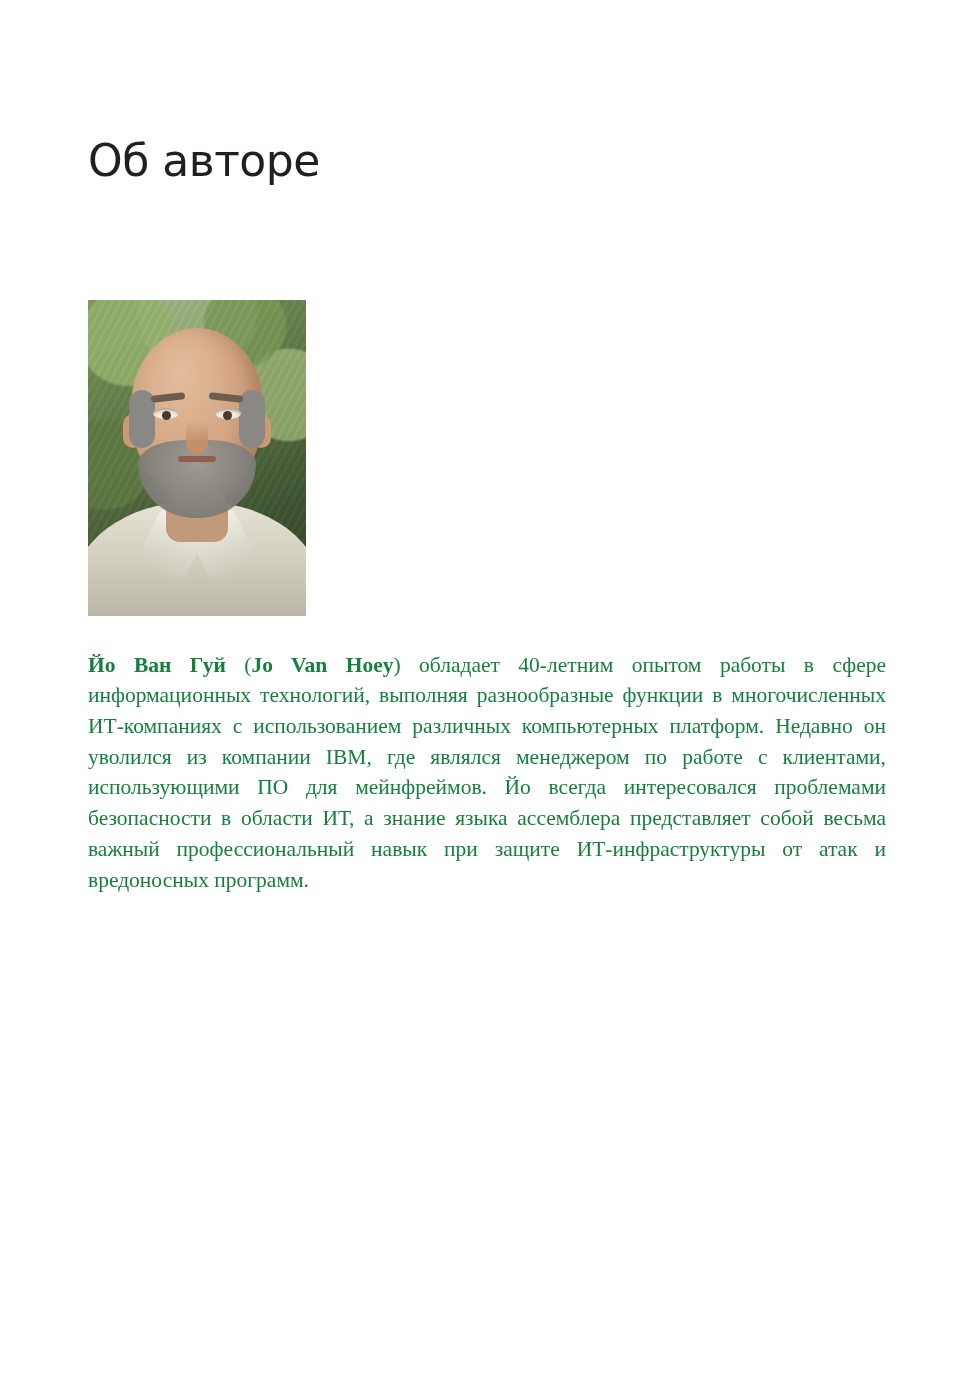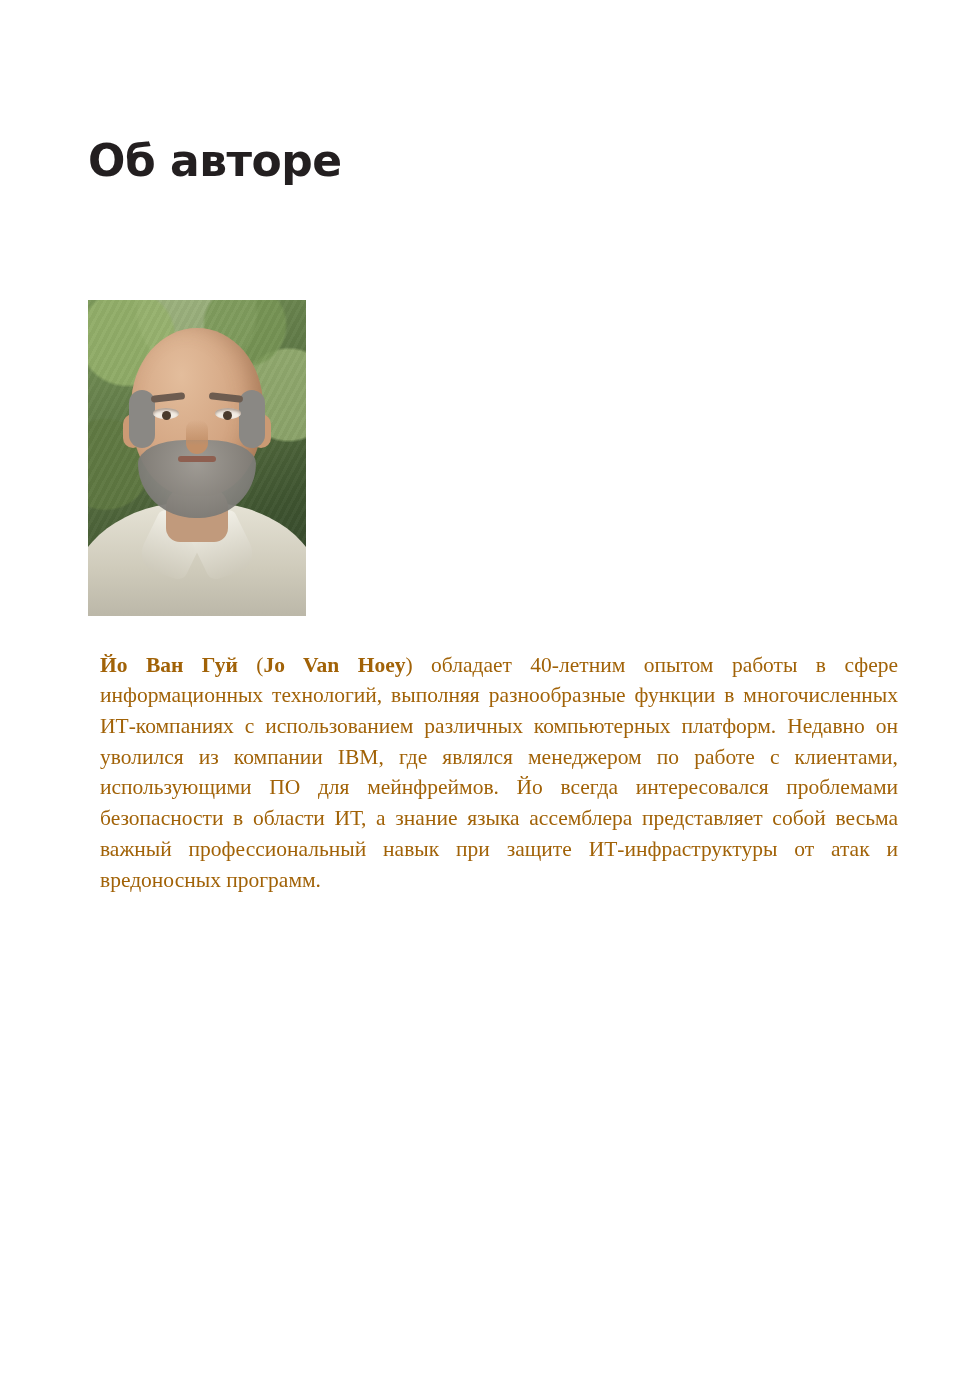--- a/index.html
+++ b/index.html
@@ -18,21 +18,21 @@
   .page {
     position: absolute;
     inset: 0;
     background: #ffffff;
   }
   .page-title {
     position: absolute;
     left: 88px;
     top: 108px;
     font-family: "DejaVu Sans", sans-serif;
-    font-weight: bold;
+    font-weight: normal;
     font-size: 44px;
     letter-spacing: -0.5px;
     color: #231f20;
     line-height: 1.1;
   }
 
   
   .photo-frame {
     position: absolute;
     left: 88px;
@@ -196,28 +196,28 @@
     height: 58px;
     background: #8a8884;
     border-radius: 14px;
   }
   .hair-side-l { left: -2px; }
   .hair-side-r { right: -2px; }
 
   
   .body-text {
     position: absolute;
-    left: 100px;
+    left: 88px;
     top: 628px;
     width: 798px;
     font-family: "Liberation Serif", serif;
     font-size: 21.5px;
     line-height: 1.43;
     text-align: justify;
-    color: #a16207;
+    color: #15803d;
     hyphens: manual;
   }
   .body-text b { font-weight: bold; }
 </style>
 </head>
 <body>
 
 <div class="page">
 
   <h1 class="page-title">Об авторе</h1>

